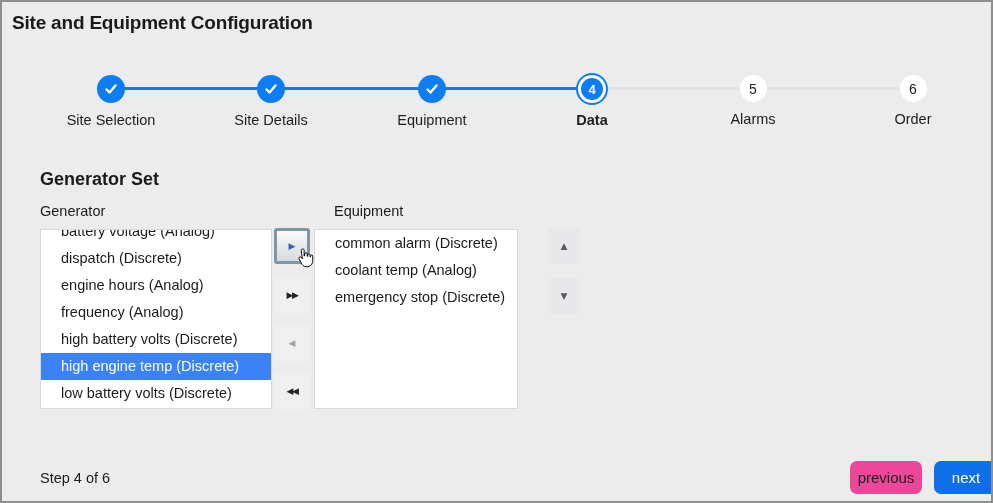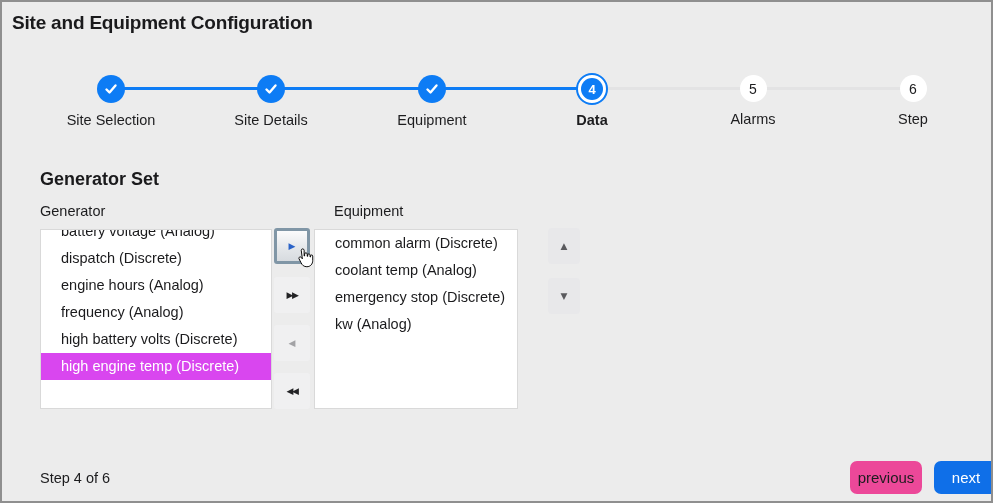--- a/index.html
+++ b/index.html
@@ -38,21 +38,21 @@
     position:absolute; top:227px; height:180px; background:#ffffff;
     border:1px solid #d9d9d9; overflow:hidden;
   }
   #available-list { left:38px; width:232px; }
   #selected-list { left:312px; width:204px; }
   .list-inner.scrolled { margin-top:-12px; }
   .list-item {
     height:27px; line-height:27px; padding-left:20px;
     font-size:14.5px; color:#1b1b1d; white-space:nowrap; cursor:default;
   }
-  .list-item.selected { background:#d946ef; color:#ffffff; }
+  .list-item.selected { background:#3b82f6; color:#ffffff; }
   
   .xfer {
     position:absolute; left:272px; width:36px; height:36px;
     display:flex; align-items:center; justify-content:center;
     background:#f0f0f1; border:none; border-radius:3px;
     font-size:9px; color:#232325; font-family:"DejaVu Sans", sans-serif;
     padding:0; cursor:pointer;
   }
   .xfer.double { letter-spacing:-1.5px; }
   #xfer-right {
@@ -129,35 +129,36 @@
   <div class="circle future">
     <span>5</span>
   </div>
   <div class="step-label">Alarms</div>
 </div>
 
 <div class="step" style="left:911px;">
   <div class="circle future">
     <span>6</span>
   </div>
-  <div class="step-label">Step</div>
+  <div class="step-label">Order</div>
 </div>
 
 <div class="section-heading">Generator Set</div>
 <div class="list-label" id="available-label">Generator</div>
 <div class="list-label" id="selected-label">Equipment</div>
 
 <div class="listbox" id="available-list">
   <div class="list-inner scrolled">
     <div class="list-item">battery voltage (Analog)</div>
     <div class="list-item">dispatch (Discrete)</div>
     <div class="list-item">engine hours (Analog)</div>
     <div class="list-item">frequency (Analog)</div>
     <div class="list-item">high battery volts (Discrete)</div>
     <div class="list-item selected">high engine temp (Discrete)</div>
+    <div class="list-item">low battery volts (Discrete)</div>
   </div>
 </div>
 
 <button class="xfer" id="xfer-right">
     <span>▶</span>
   </button>
 <button class="xfer double" id="xfer-all-right">
     <span>▶▶</span>
   </button>
 <button class="xfer" id="xfer-left">
@@ -165,21 +166,20 @@
   </button>
 <button class="xfer double" id="xfer-all-left">
     <span>◀◀</span>
   </button>
 
 <div class="listbox" id="selected-list">
   <div class="list-inner">
     <div class="list-item">common alarm (Discrete)</div>
     <div class="list-item">coolant temp (Analog)</div>
     <div class="list-item">emergency stop (Discrete)</div>
-    <div class="list-item">kw (Analog)</div>
   </div>
 </div>
 
 <button class="updown" id="move-up">
     <span>▲</span>
   </button>
 <button class="updown" id="move-down">
     <span>▼</span>
   </button>
 

